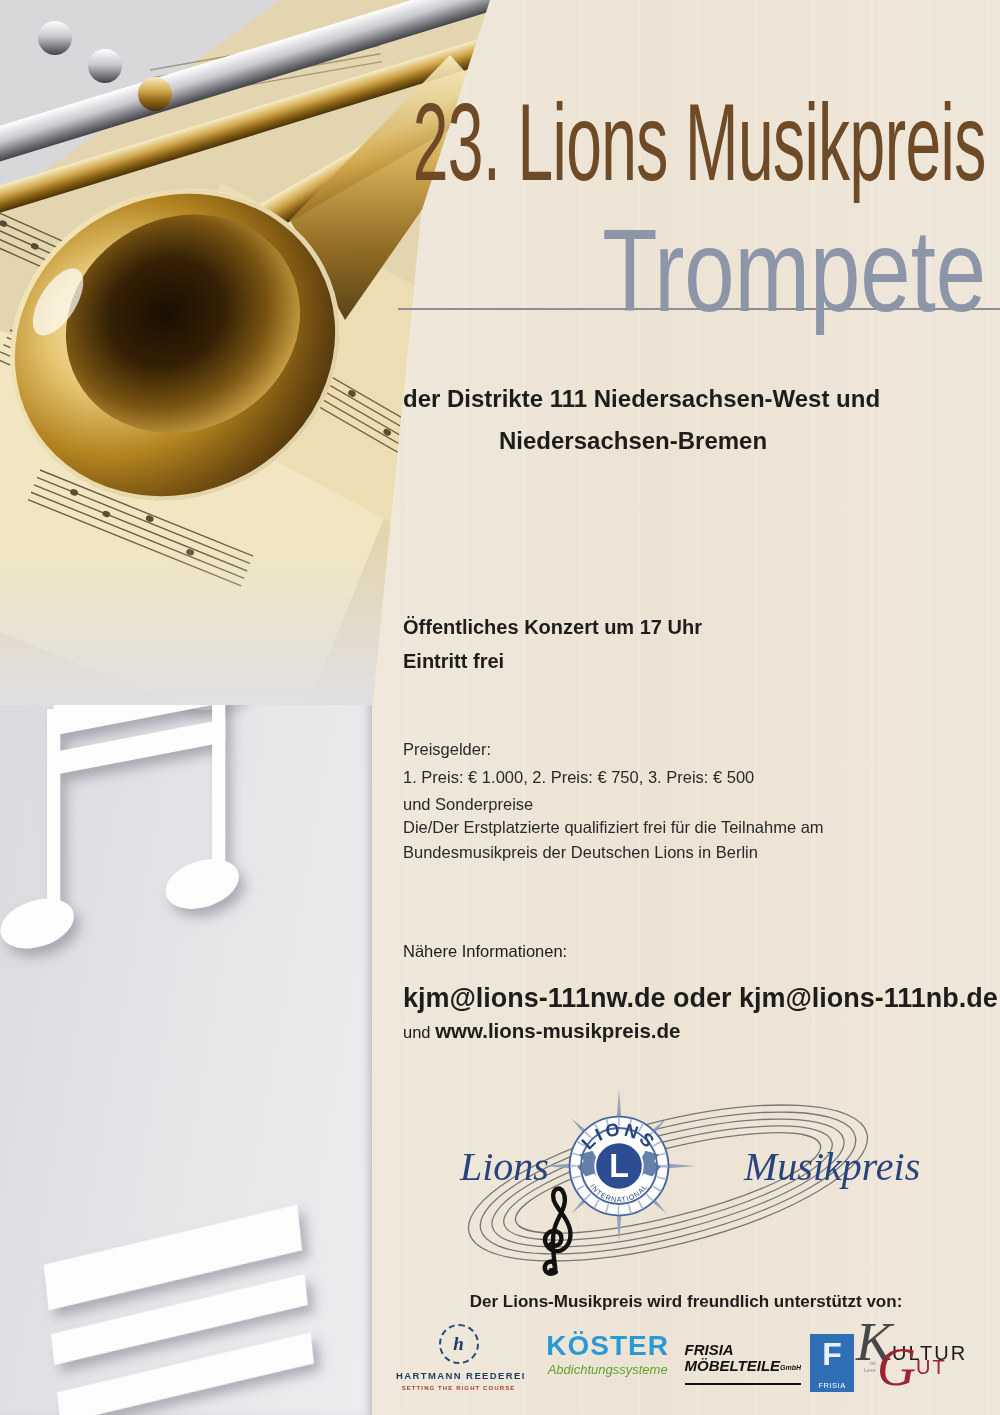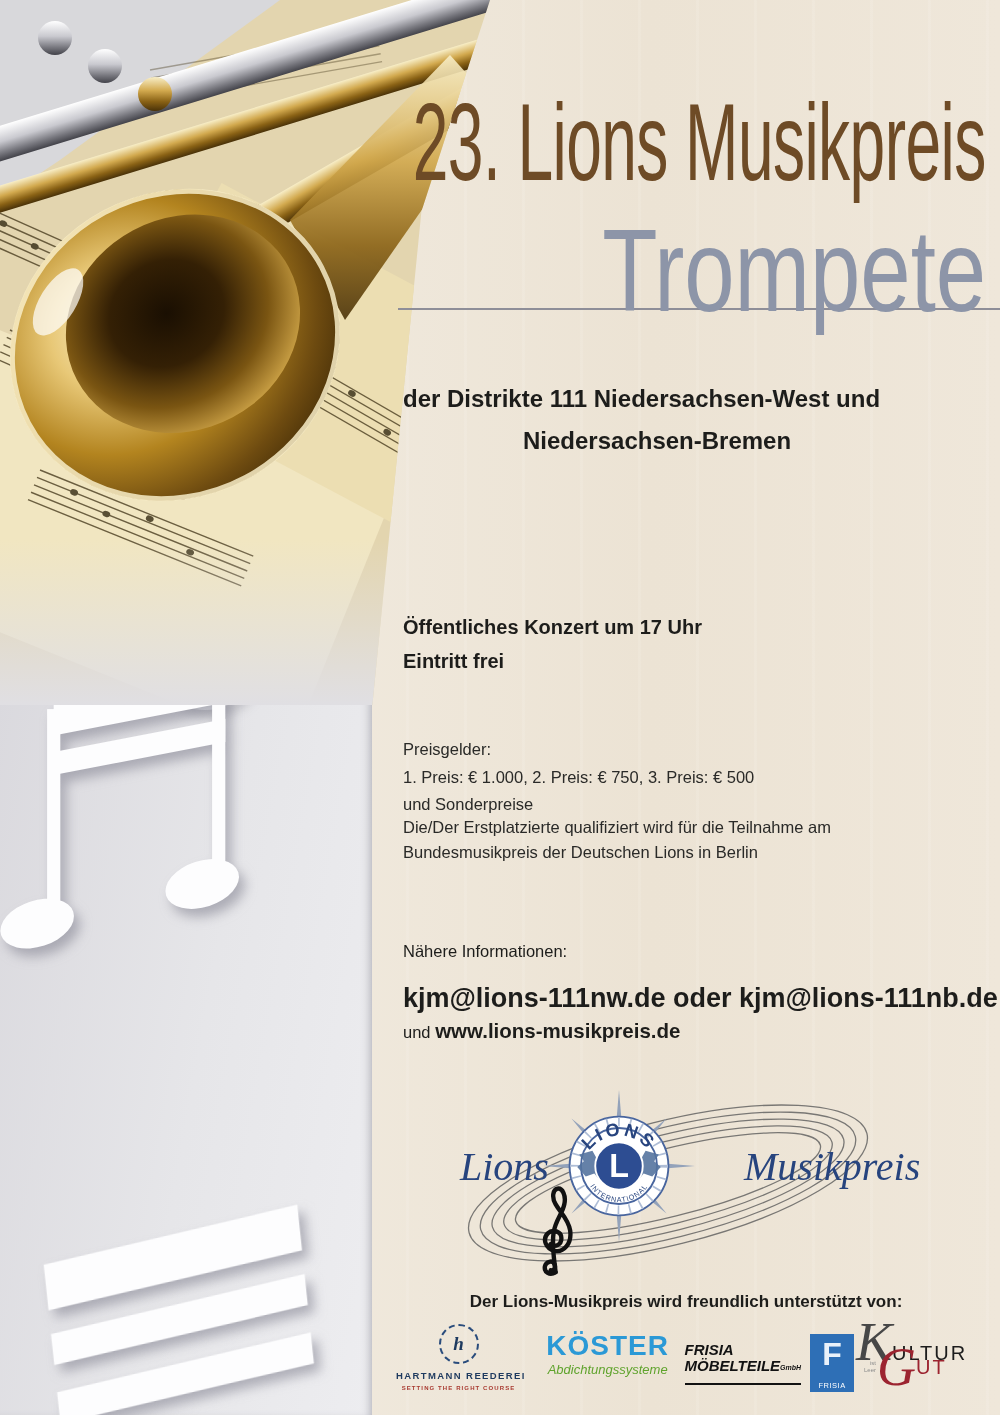--- a/index.html
+++ b/index.html
@@ -26,21 +26,21 @@
     clip-path:polygon(0 0,100% 0,86% 30%,76% 100%,0 100%);
   }
   
   .t1{position:absolute;top:87px;right:14px;font-size:110px;line-height:1;white-space:nowrap;
       color:#6e4b26;transform:scaleX(.583);transform-origin:100% 50%;letter-spacing:-1px;z-index:5;}
   .t2{position:absolute;top:213px;right:14px;font-size:116px;line-height:1;white-space:nowrap;
       color:#8d95a8;transform:scaleX(.78);transform-origin:100% 50%;z-index:5;}
   .rule{position:absolute;left:398px;right:0;top:308px;height:2px;background:#8e8e98;z-index:4;}
   
   .subtitle{position:absolute;left:403px;top:378px;font-size:24px;font-weight:bold;line-height:42px;white-space:nowrap;}
-  .sub2{margin-left:120px;}
+  .sub2{margin-left:96px;}
   .venue{position:absolute;left:403px;top:520px;font-size:20px;font-weight:bold;line-height:34px;}
   .eventb{position:absolute;left:403px;top:610px;font-size:20px;font-weight:bold;line-height:34px;}
   .prizes{position:absolute;left:403px;top:736px;font-size:16.5px;line-height:27.5px;color:#2a2a28;}
   .qual{position:absolute;left:403px;top:815px;font-size:16.5px;line-height:25px;color:#2a2a28;}
   .info-h{position:absolute;left:403px;top:942px;font-size:16.5px;color:#1d1d1b;}
   .info-mail{position:absolute;left:403px;top:983px;font-size:27px;font-weight:bold;}
   .info-web{position:absolute;left:403px;top:1019px;font-size:16.5px;}
   .info-web .site{font-weight:bold;font-size:20.5px;}
   
   .brand{position:absolute;left:430px;top:1085px;width:560px;height:205px;}
@@ -215,21 +215,21 @@
     <div>Eintritt frei</div>
   </div>
 
   <div class="prizes">
     <div>Preisgelder:</div>
     <div>1. Preis: € 1.000, 2. Preis: € 750, 3. Preis: € 500</div>
     <div>und Sonderpreise</div>
   </div>
 
   <div class="qual">
-    <div>Die/Der Erstplatzierte qualifiziert wird für die Teilnahme am</div>
+    <div>Die/Der Erstplatzierte qualifiziert frei für die Teilnahme am</div>
     <div>Bundesmusikpreis der Deutschen Lions in Berlin</div>
   </div>
 
   <div class="info-h">Nähere Informationen:</div>
   <div class="info-mail">kjm@lions-111nw.de oder kjm@lions-111nb.de</div>
   <div class="info-web">
     <span>und</span>
     <span class="site">www.lions-musikpreis.de</span>
   </div>
 

